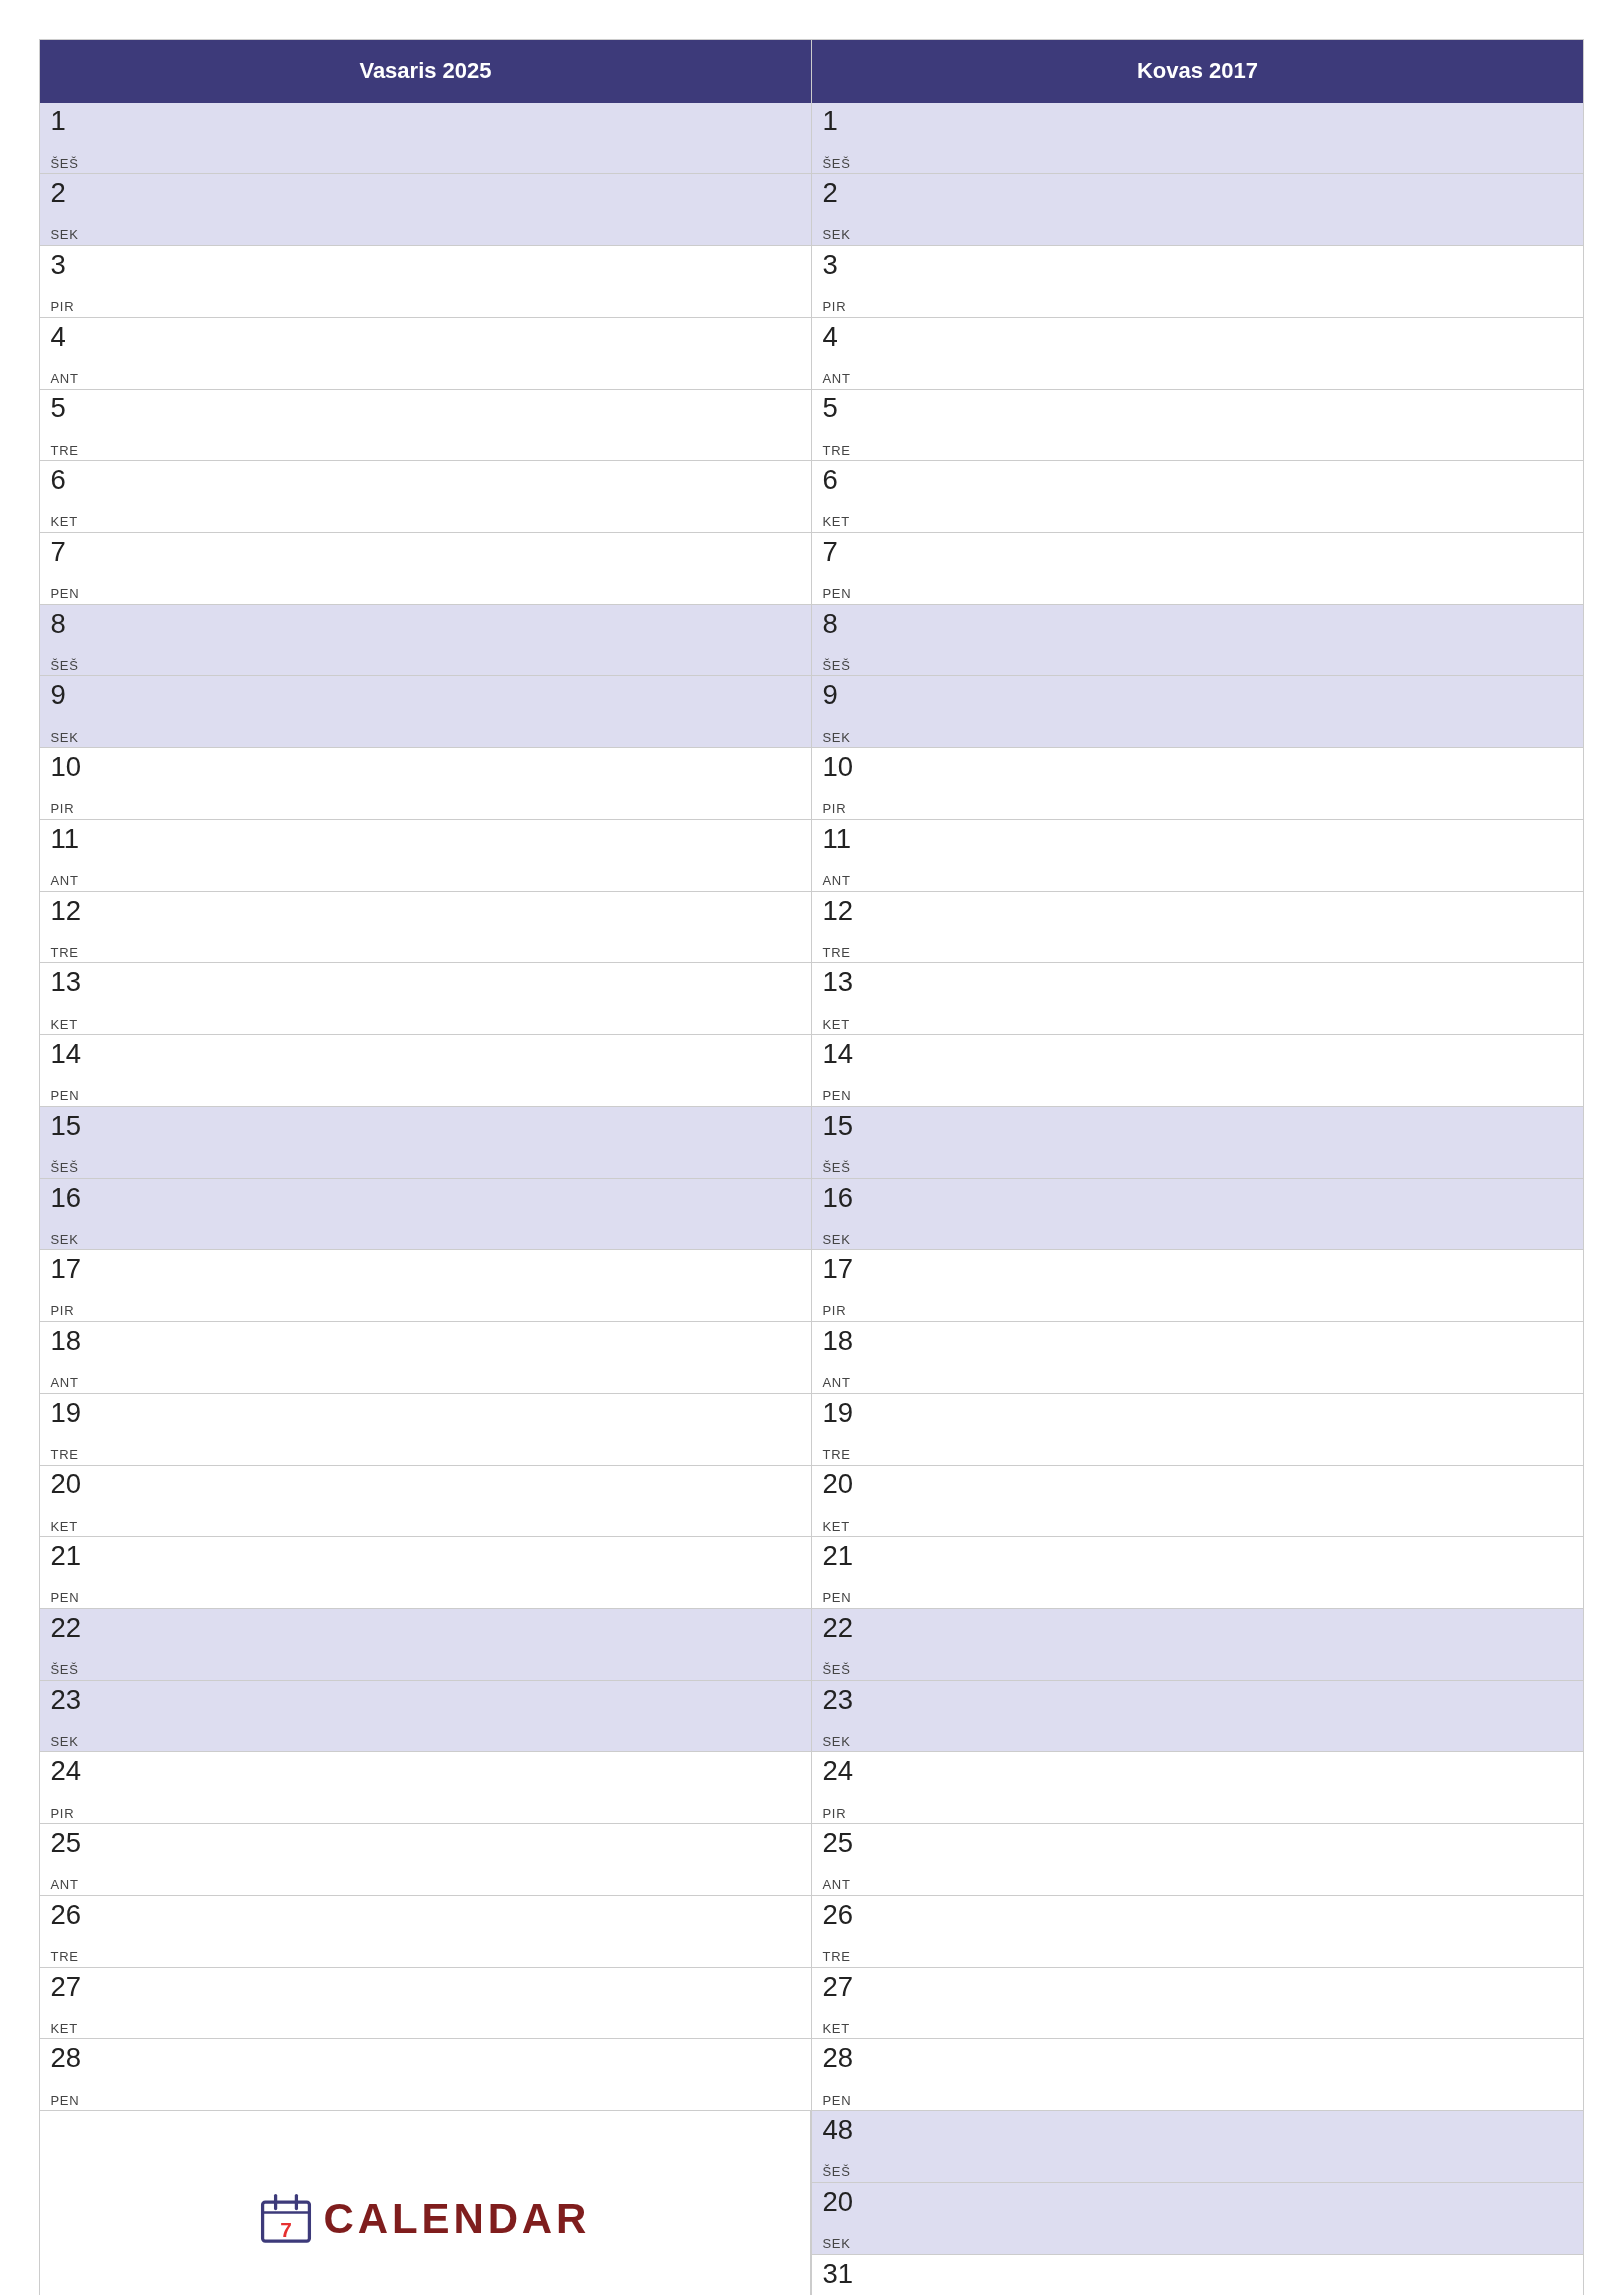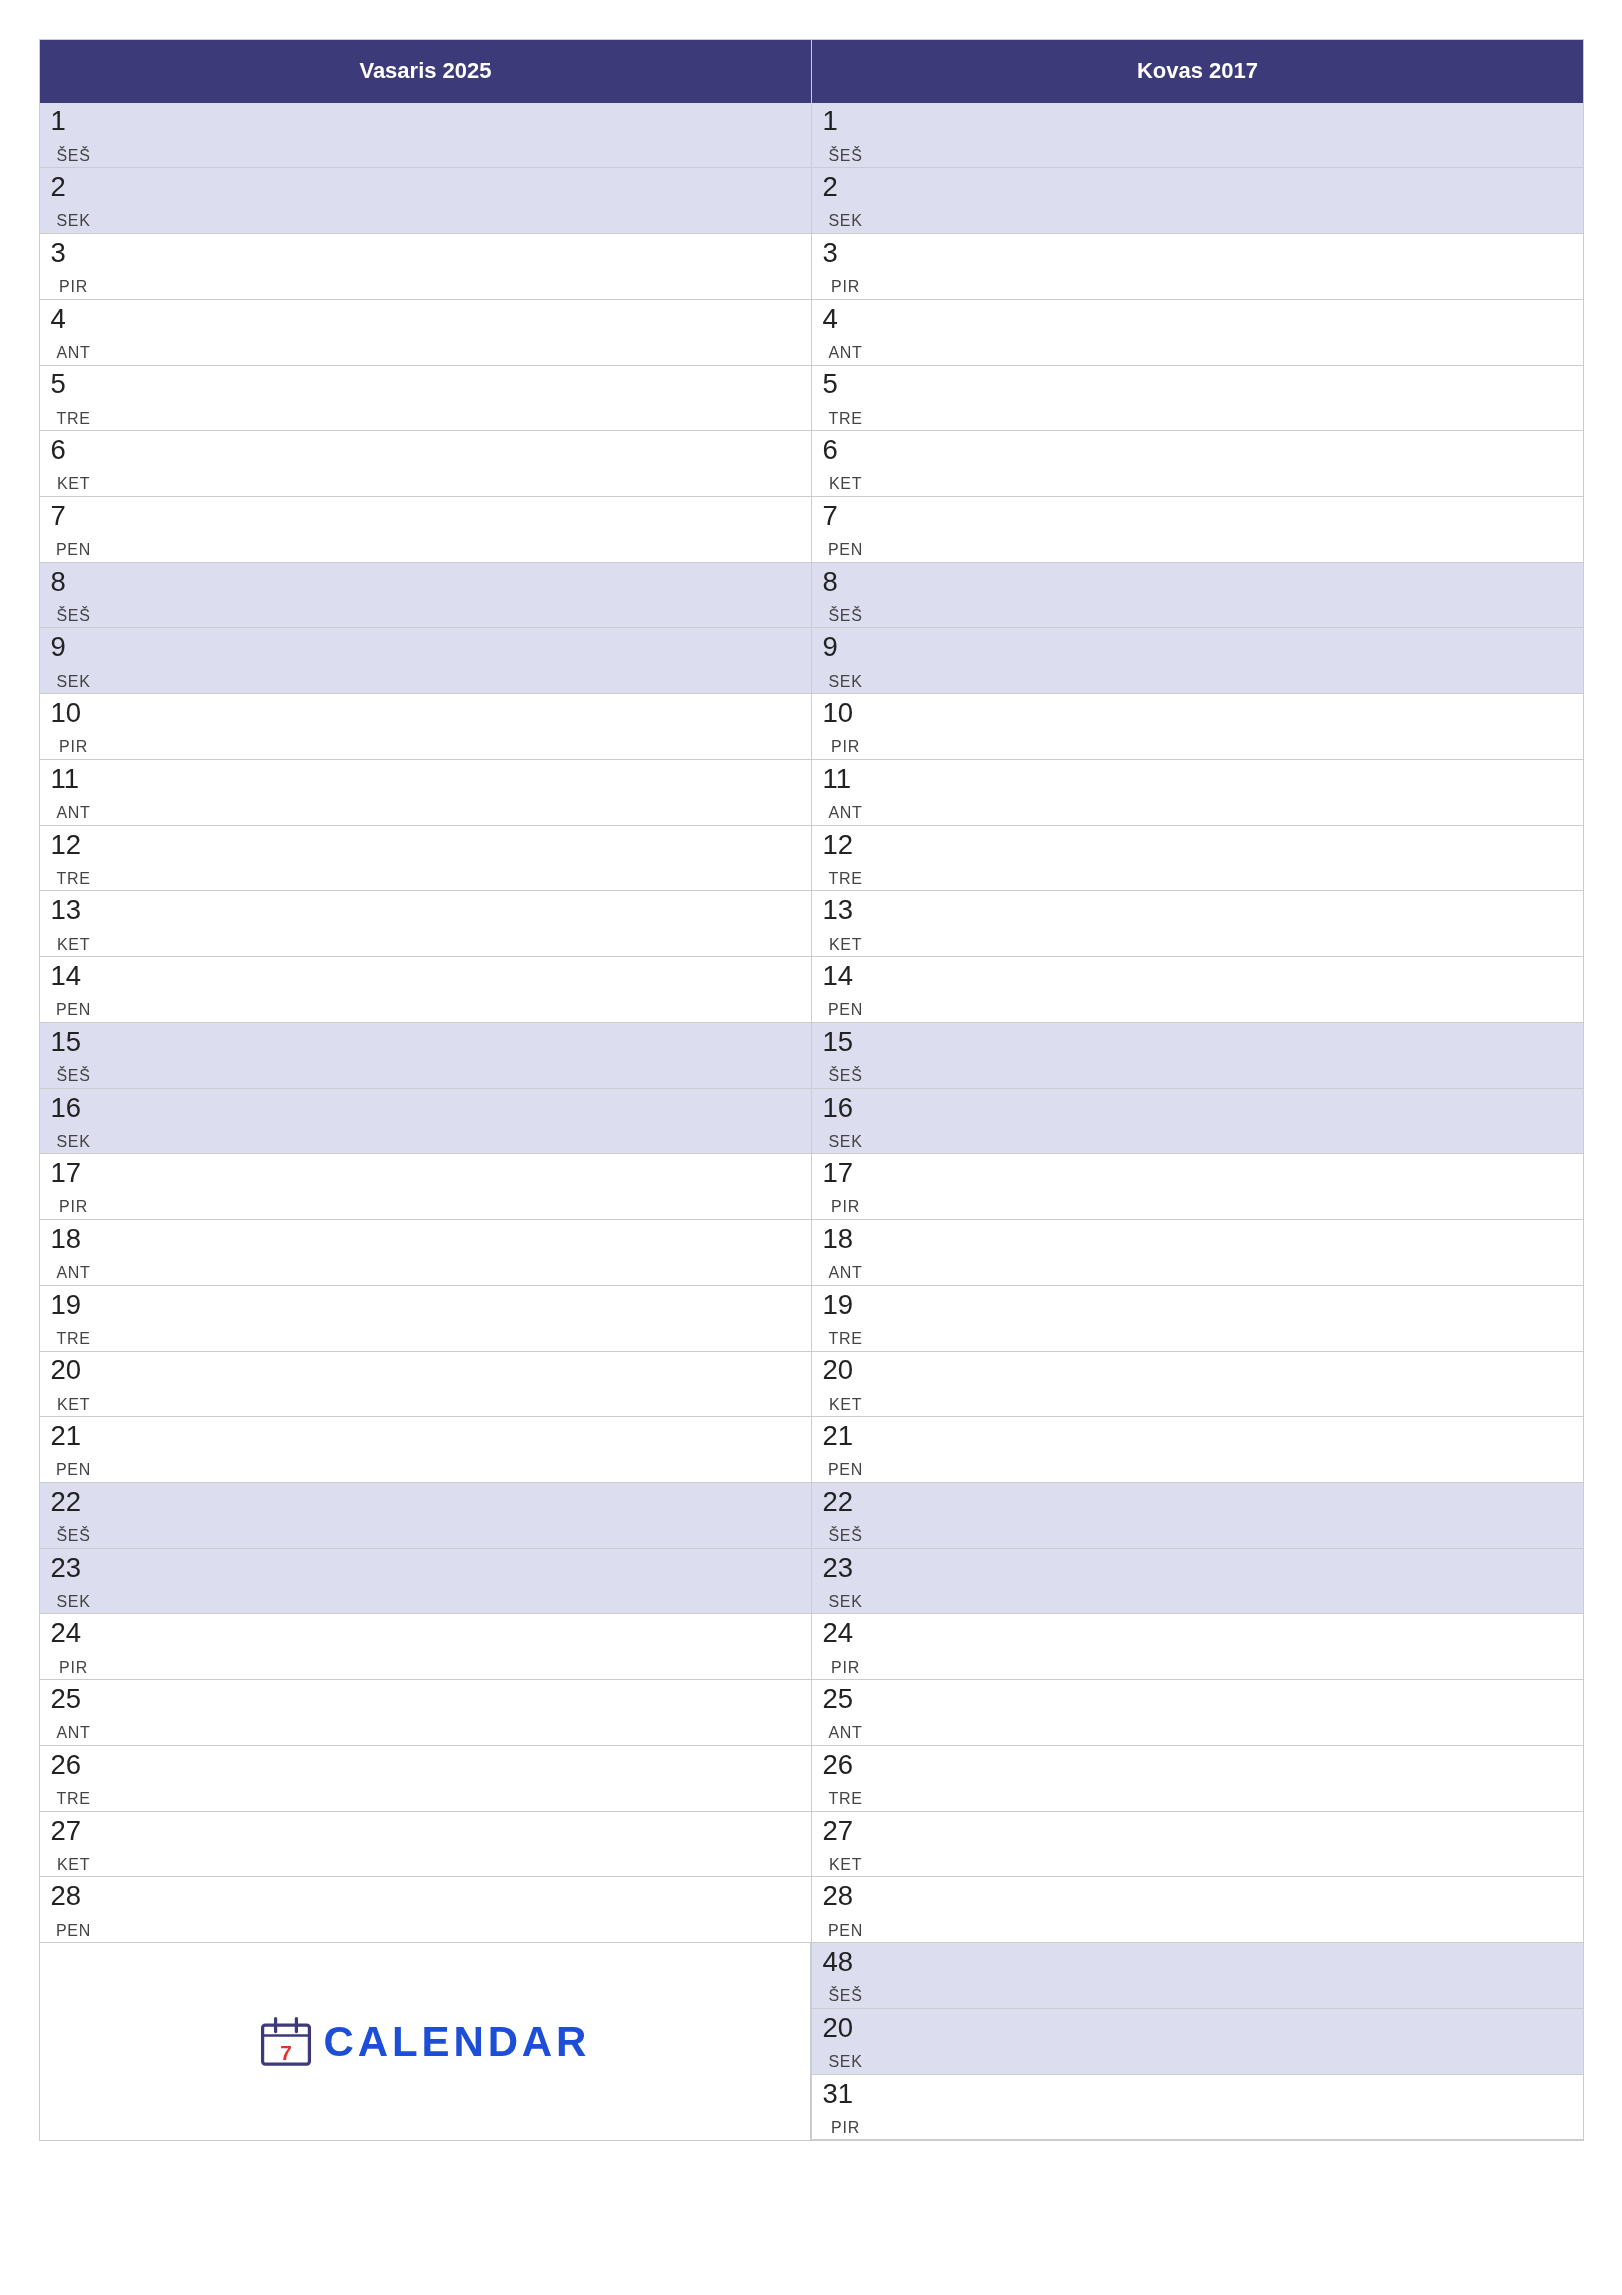--- a/index.html
+++ b/index.html
@@ -63,25 +63,24 @@
 
     .day-number {
       font-size: 27.5px;
       font-weight: normal;
       color: #222222;
       line-height: 1.1;
       min-width: 46px;
     }
 
     .day-name {
-      font-size: 16px;
+      font-size: 13px;
       color: #444444;
-      margin-top: 10px;
+      margin-top: 19px;
       letter-spacing: 0.7px;
-      text-align: center;
     }
 
     .day-info {
       display: flex;
       flex-direction: column;
     }
 
     .footer-left {
       flex: 1;
       display: flex;
@@ -104,21 +103,21 @@
     }
 
     .calendar-logo-icon svg {
       width: 52px;
       height: 52px;
     }
 
     .calendar-logo-text {
       font-size: 42px;
       font-weight: bold;
-      color: #1d4ed8;
+      color: #7f1d1d;
       letter-spacing: 3.9px;
     }
   </style>
 </head>
 <body>
 
 <div class="calendar-container">
   <div class="months-row">
 
     <div class="month-section">

